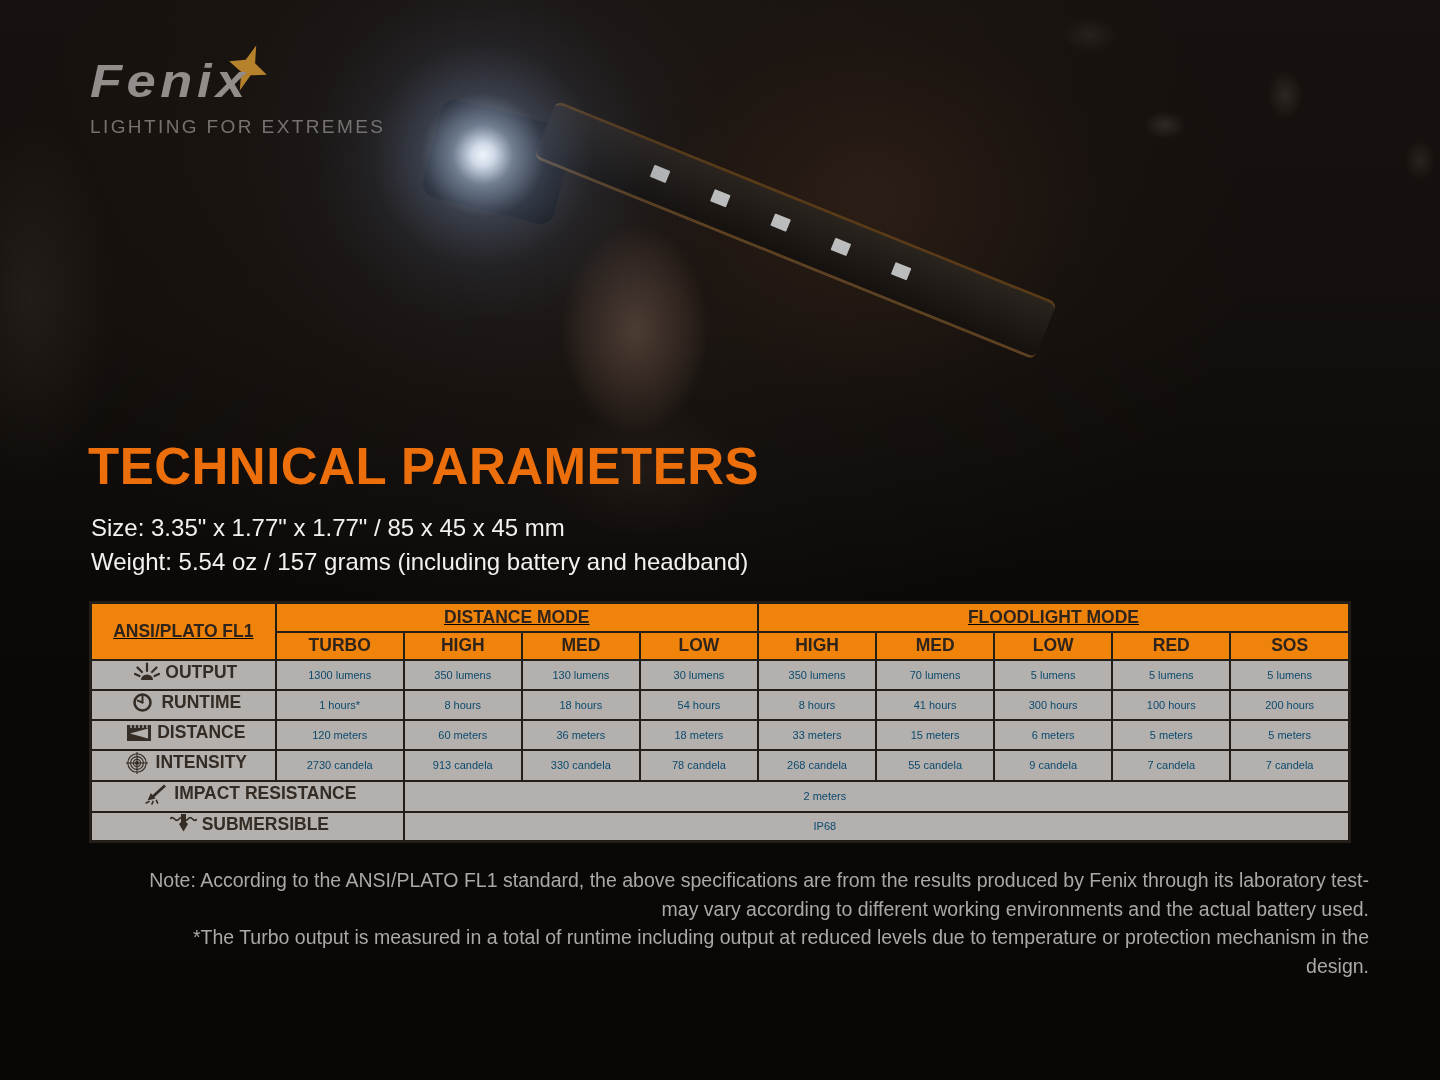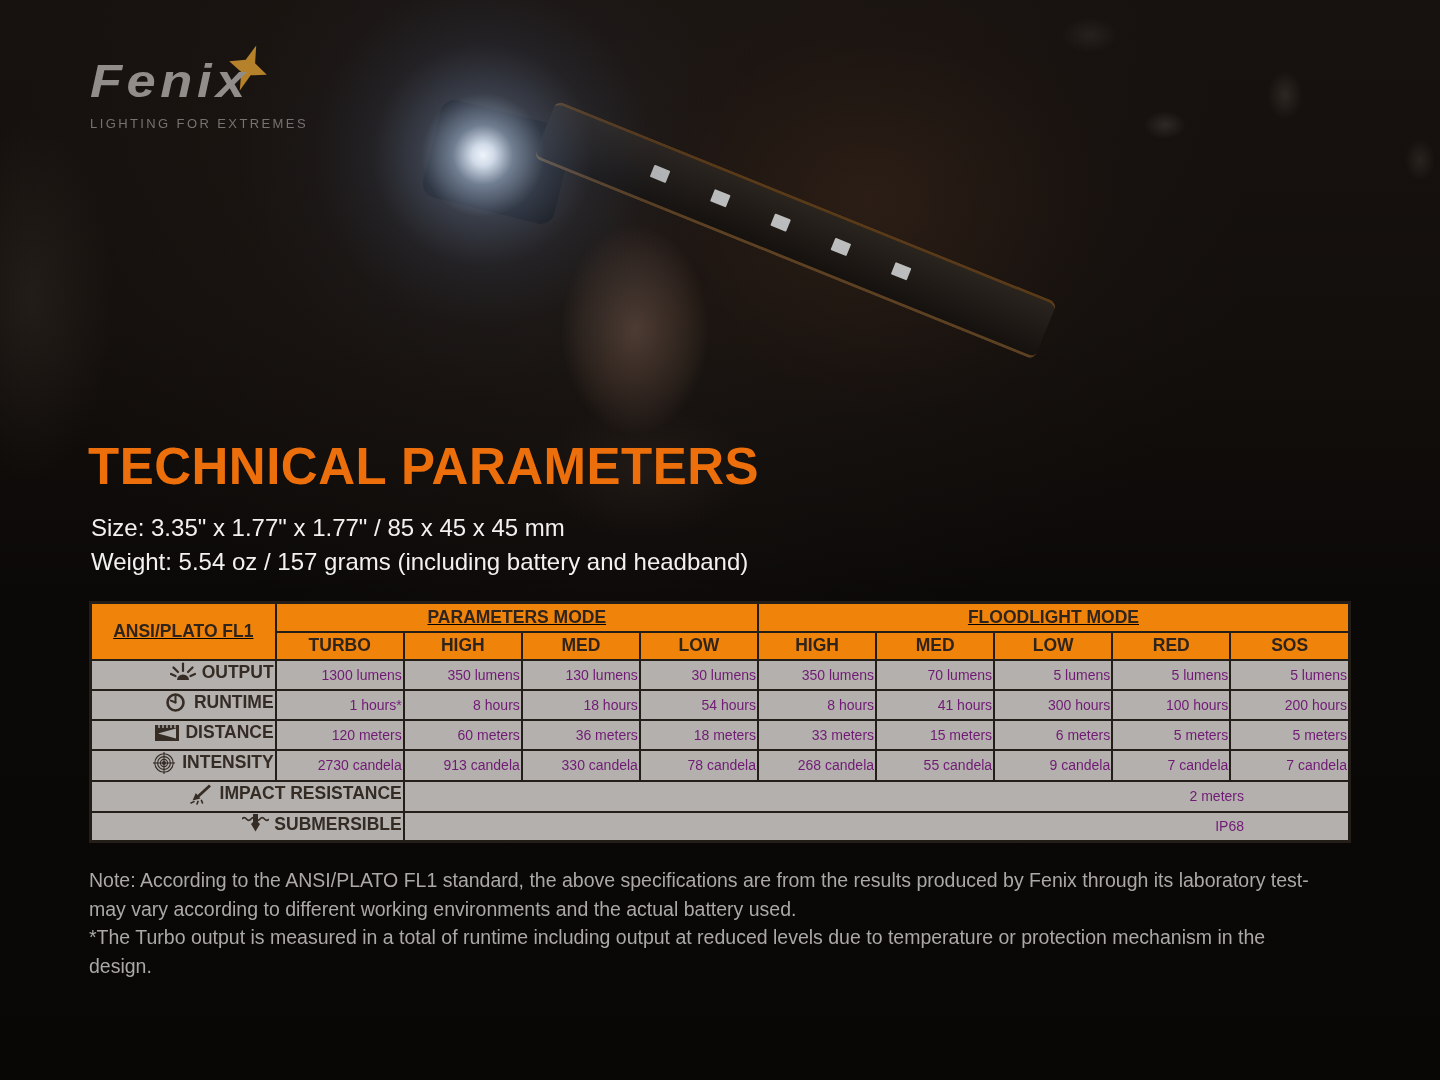--- a/index.html
+++ b/index.html
@@ -29,44 +29,44 @@
   .glow{position:absolute;inset:0;pointer-events:none;
     background:radial-gradient(circle at 483px 155px,
       rgba(244,249,255,0.98) 0px, rgba(224,235,250,0.92) 11px, rgba(172,197,230,0.60) 30px,
       rgba(112,137,178,0.34) 62px, rgba(70,90,125,0.17) 112px, rgba(40,52,75,0.08) 170px, rgba(0,0,0,0) 245px);}
 
   
   .logo{position:absolute;left:90px;top:58px;}
   .logo-word{font-size:46px;font-weight:bold;font-style:italic;color:#908d8a;
     letter-spacing:4px;transform:scaleX(1.14);transform-origin:left;line-height:1;}
   .logo-star{position:absolute;left:138px;top:-14px;}
-  .logo-tag{margin-top:12px;font-size:13px;letter-spacing:2.4px;color:#767270;}
+  .logo-tag{margin-top:12px;font-size:19px;letter-spacing:2.4px;color:#767270;}
 
   
   .title{position:absolute;left:88px;top:441px;font-size:51px;font-weight:bold;
     color:#ec6f0b;letter-spacing:0.5px;line-height:1;}
   .dims{position:absolute;left:91px;top:511px;font-size:24px;color:#f3f1ef;line-height:34px;}
 
   
   table.spec{position:absolute;left:89px;top:601px;width:1262px;border-collapse:collapse;
     table-layout:fixed;border:3px solid #241e18;}
   table.spec td{border:2px solid #241e18;overflow:hidden;white-space:nowrap;}
   .r-h1{height:29px;text-decoration:underline;} .r-h2{height:28px;} .r-d{height:30px;}
   .corner,.ghead,.mhead{background:#f0830a;color:#2e241c;font-weight:bold;
     font-size:17.5px;text-align:center;}
   .label{background:#b3b0ad;color:#332b24;font-weight:bold;font-size:17.5px;
-    text-align:right;padding-left:5px;vertical-align:middle;}
+    text-align:center;padding-left:5px;vertical-align:middle;}
   .label .ictxt{display:inline-flex;align-items:center;gap:5px;}
-  .val{background:#b3b0ad;color:#701a75;font-size:14px;text-align:right;}
+  .val{background:#b3b0ad;color:#0c4a6e;font-size:11px;text-align:center;}
   .merged{padding-right:104px;}
   .icon{display:inline-flex;width:27px;justify-content:center;flex:none;}
 
   
   .note{position:absolute;left:89px;top:866px;width:1280px;font-size:19.5px;
-    line-height:28.5px;color:#aba8a5;}
+    line-height:28.5px;color:#aba8a5;text-align:right;}
 </style>
 </head>
 <body>
 
 <div class="stage">
 
   <div class="photo"></div>
   <div class="lamp"></div>
   <div class="headband">
     <span class="reflect" style="left:115px"></span>
@@ -102,21 +102,21 @@
         <col style="width:118px">
         <col style="width:118px">
       <col style="width:118px">
         <col style="width:118px">
         <col style="width:118px">
         <col style="width:119px">
     </colgroup>
     <tbody>
         <tr class="r-h1">
       <td class="corner" rowspan="2">ANSI/PLATO FL1</td>
-      <td class="ghead" colspan="4">PARAMETERS MODE</td>
+      <td class="ghead" colspan="4">DISTANCE MODE</td>
       <td class="ghead" colspan="5">FLOODLIGHT MODE</td>
     </tr>
     <tr class="r-h2">
       <td class="mhead">TURBO</td>
       <td class="mhead">HIGH</td>
       <td class="mhead">MED</td>
       <td class="mhead">LOW</td>
       <td class="mhead">HIGH</td>
       <td class="mhead">MED</td>
       <td class="mhead">LOW</td>

